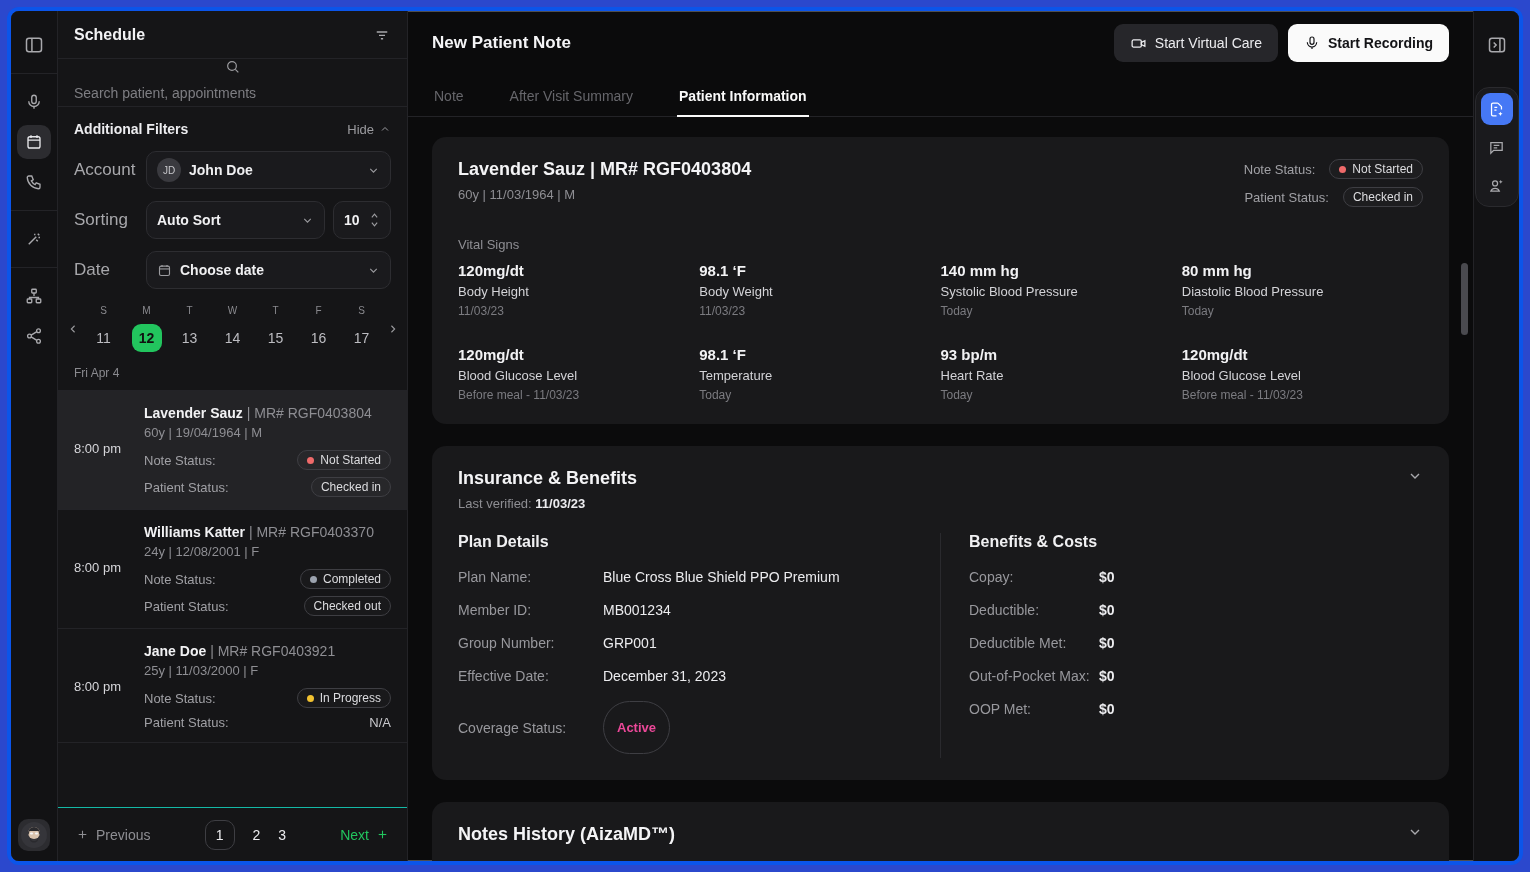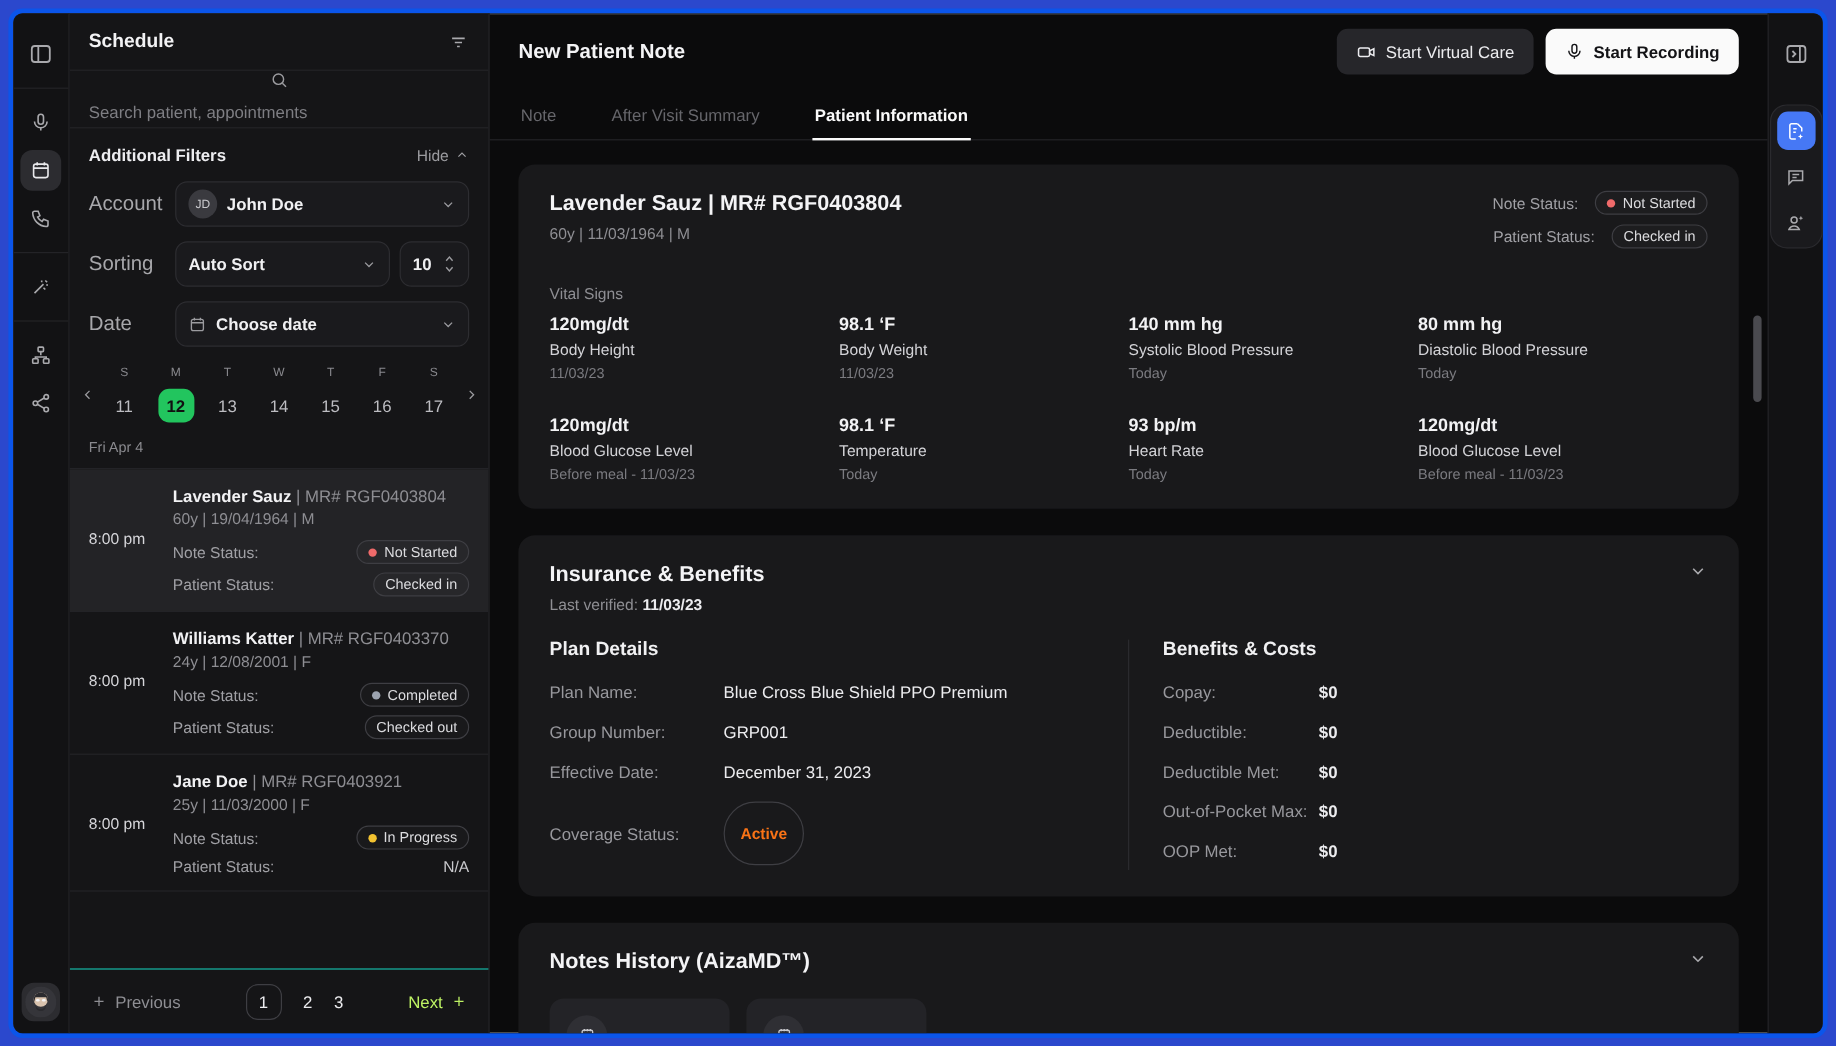--- a/index.html
+++ b/index.html
@@ -74,21 +74,21 @@
   .prow-label { font-size:13px; color:#a0a0a5; }
   .badge { display:inline-flex; align-items:center; gap:6px; border:1px solid #3e3e43;
     border-radius:999px; padding:2px 9px; font-size:12px; color:#dcdcdf; background:rgba(255,255,255,0.02); }
   .dot { width:7px; height:7px; border-radius:50%; display:inline-block; }
   .plain-val { font-size:13px; color:#cicic; color:#c9c9cd; }
   
   .pager { height:54px; border-top:1px solid #14b8a6; display:flex; align-items:center;
     justify-content:space-between; padding:0 18px; flex-shrink:0; }
   .pager-side { display:flex; align-items:center; gap:7px; font-size:14px; cursor:pointer; }
   .pager-prev { color:#8e8e93; }
-  .pager-next { color:#bef264; }
+  .pager-next { color:#22c55e; }
   .pages { display:flex; align-items:center; gap:18px; }
   .page-num { font-size:14px; color:#ececef; cursor:pointer; }
   .page-num.current { border:1px solid #3e3e43; border-radius:10px; width:30px; height:30px;
     display:flex; align-items:center; justify-content:center; }
   
   .main { flex:1; display:flex; flex-direction:column; min-width:0; position:relative; }
   .main-header { display:flex; align-items:center; justify-content:space-between; padding:13px 24px 8px; }
   .main-title { font-size:17px; color:#f4f4f6; font-weight:bold; }
   .main-actions { display:flex; gap:10px; }
   .btn { display:flex; align-items:center; gap:8px; height:38px; padding:16px 16px; border-radius:9px;
@@ -115,21 +115,21 @@
   .verified b { color:#ececef; }
   .ins-cols { display:flex; margin-top:22px; }
   .ins-col { flex:1; }
   .ins-div { width:1px; background:#2a2a2e; margin:0 28px; }
   .col-title { font-size:16px; font-weight:bold; color:#f0f0f2; margin-bottom:18px; }
   .kv { display:flex; align-items:center; margin-bottom:17px; }
   .kv-label { width:145px; flex-shrink:0; font-size:14px; color:#98989d; }
   .kv-value { font-size:14px; color:#ececef; }
   .kv-value.bold { font-weight:bold; }
   .active-badge { border:1px solid #3e3e43; border-radius:999px; padding:18px 13px; font-size:13px;
-    font-weight:bold; color:#f97316; display:inline-block; }
+    font-weight:bold; color:#ec4899; display:inline-block; }
   
   .notes-row { display:flex; gap:14px; margin-top:20px; }
   .note-tile { width:150px; background:#232327; border-radius:12px; padding:14px; cursor:pointer; }
   .note-ic { width:34px; height:34px; border-radius:50%; background:#2f2f34; color:#c9c9cd;
     display:flex; align-items:center; justify-content:center; margin-bottom:22px; }
   .scrollbar-thumb { position:absolute; right:5px; top:252px; width:7px; height:72px;
     border-radius:4px; background:#4a4a4f; cursor:pointer; }
   
   .rail-right { width:46px; background:#121214; border-left:1px solid #232327; flex-shrink:0;
     display:flex; flex-direction:column; align-items:center; padding-top:14px; }
@@ -545,20 +545,24 @@
           </span>
         </div>
         <div class="ins-cols">
           <div class="ins-col">
             <div class="col-title">Plan Details</div>
             <div class="kv">
                 <span class="kv-label">Plan Name:</span>
                 <span class="kv-value">Blue Cross Blue Shield PPO Premium</span>
               </div>
             <div class="kv">
+                <span class="kv-label">Member ID:</span>
+                <span class="kv-value">MB001234</span>
+              </div>
+            <div class="kv">
                 <span class="kv-label">Group Number:</span>
                 <span class="kv-value">GRP001</span>
               </div>
             <div class="kv">
                 <span class="kv-label">Effective Date:</span>
                 <span class="kv-value">December 31, 2023</span>
               </div>
             <div class="kv" style="margin-bottom:4px;">
                 <span class="kv-label">Coverage Status:</span>
                 <span class="active-badge">Active</span>

